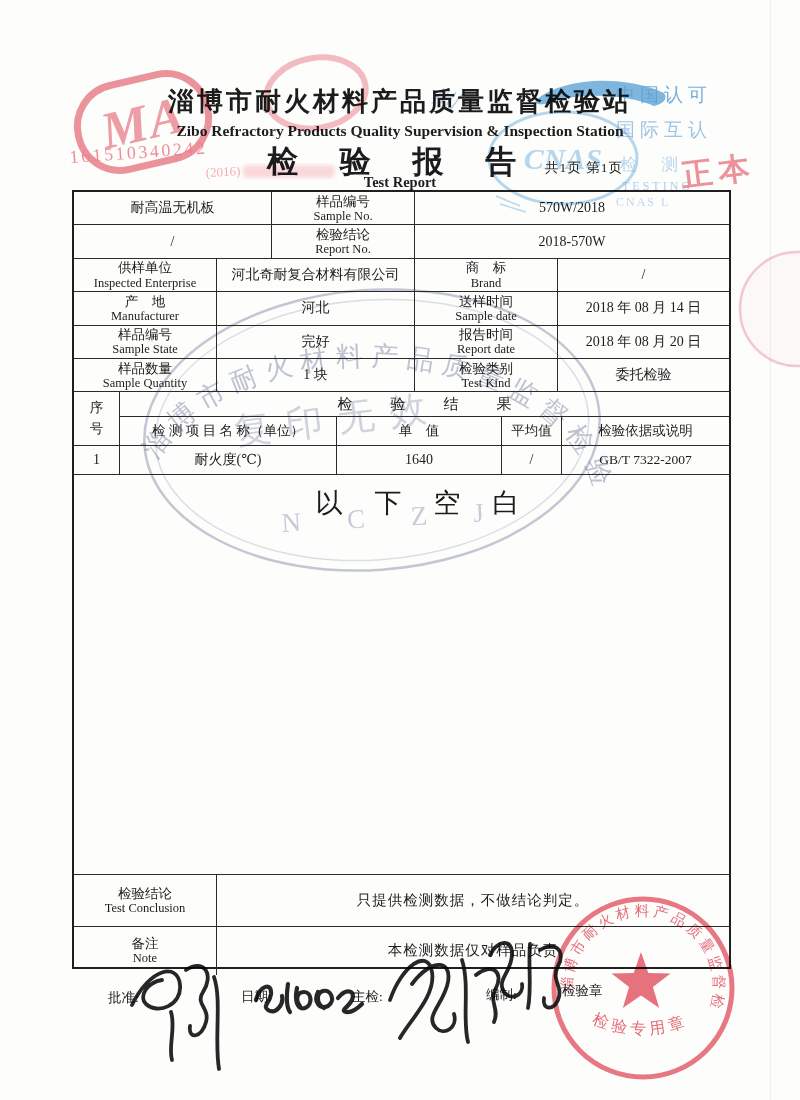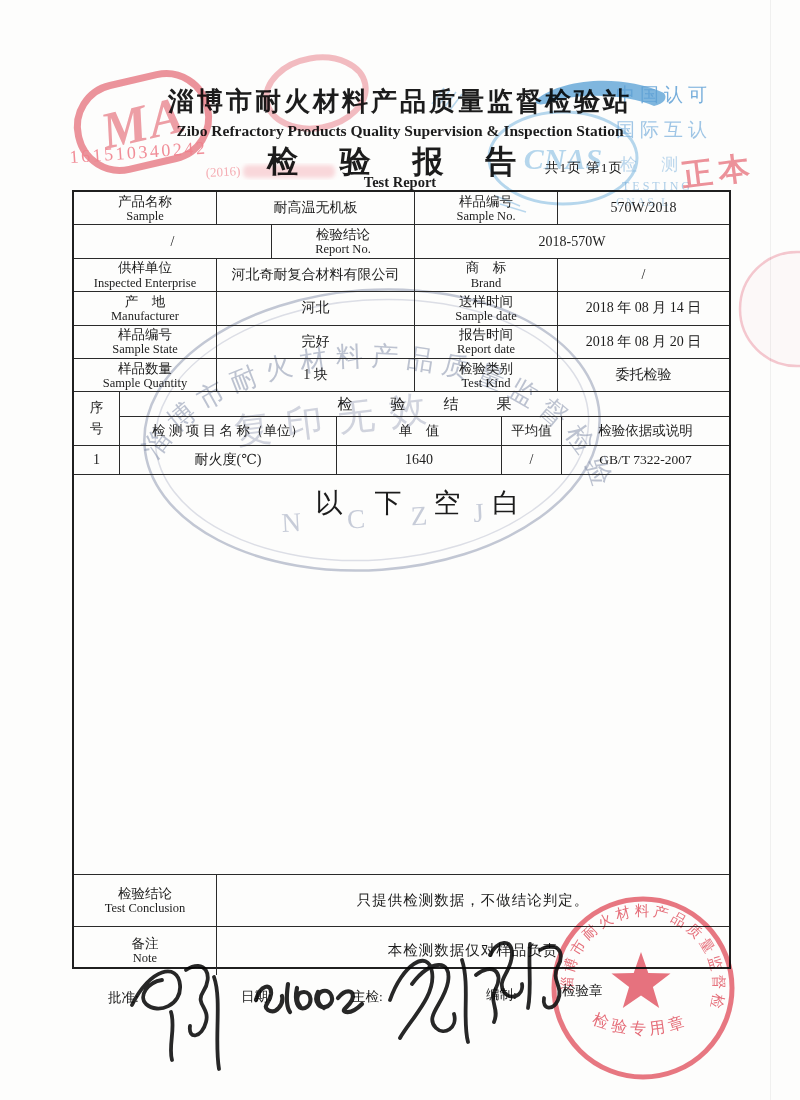--- a/index.html
+++ b/index.html
@@ -69,24 +69,20 @@
 
   <div class="abs station-cn">淄博市耐火材料产品质量监督检验站</div>
   <div class="abs station-en">Zibo Refractory Products Quality Supervision  &amp;  Inspection Station</div>
   <div class="abs title-cn">检 验 报 告</div>
   <div class="abs pages">共1页 第1页</div>
   <div class="abs title-en"><span>Test  Report</span></div>
 
   <div class="abs doc-table">
 
     <div class="trow">
-      <div class="cell c1 pair">
-          <span class="cn">产品名称</span>
-          <span class="en">Sample</span>
-        </div>
       <div class="cell c2 val">耐高温无机板</div>
       <div class="cell c3 pair">
           <span class="cn">样品编号</span>
           <span class="en">Sample No.</span>
         </div>
       <div class="cell c4 val last">570W/2018</div>
     </div>
     <div class="trow">
       <div class="cell c2 val">/</div>
       <div class="cell c3 pair">

